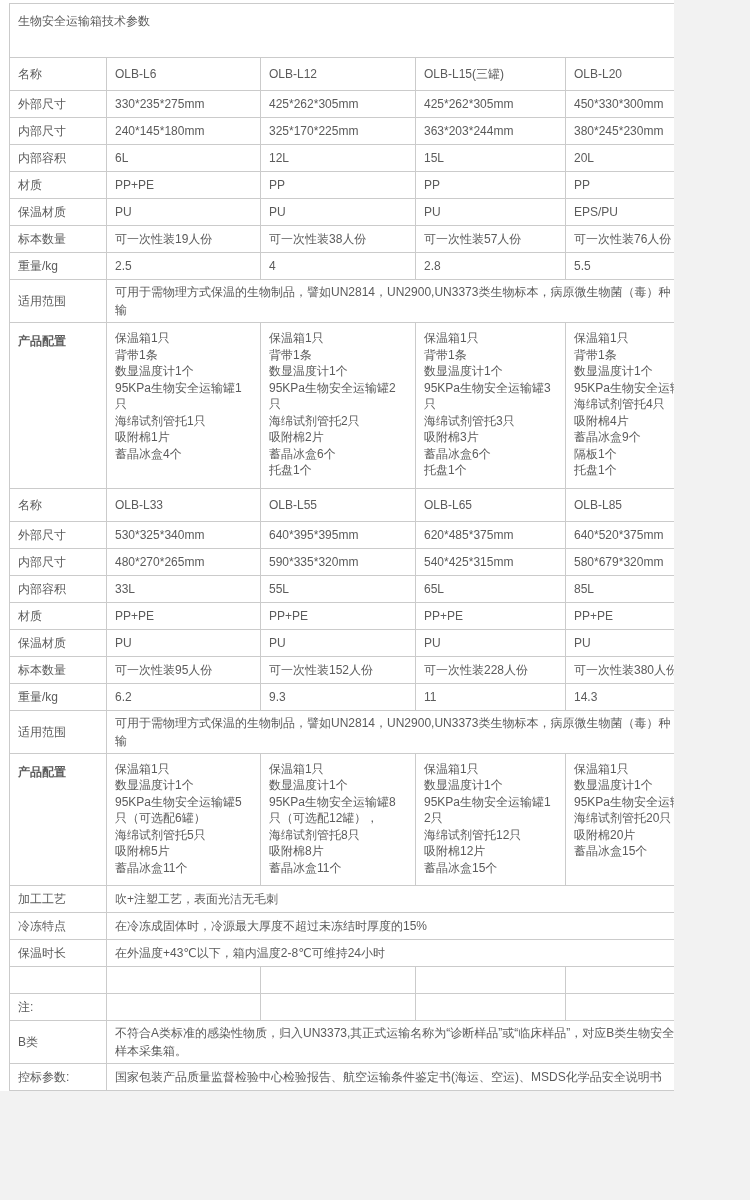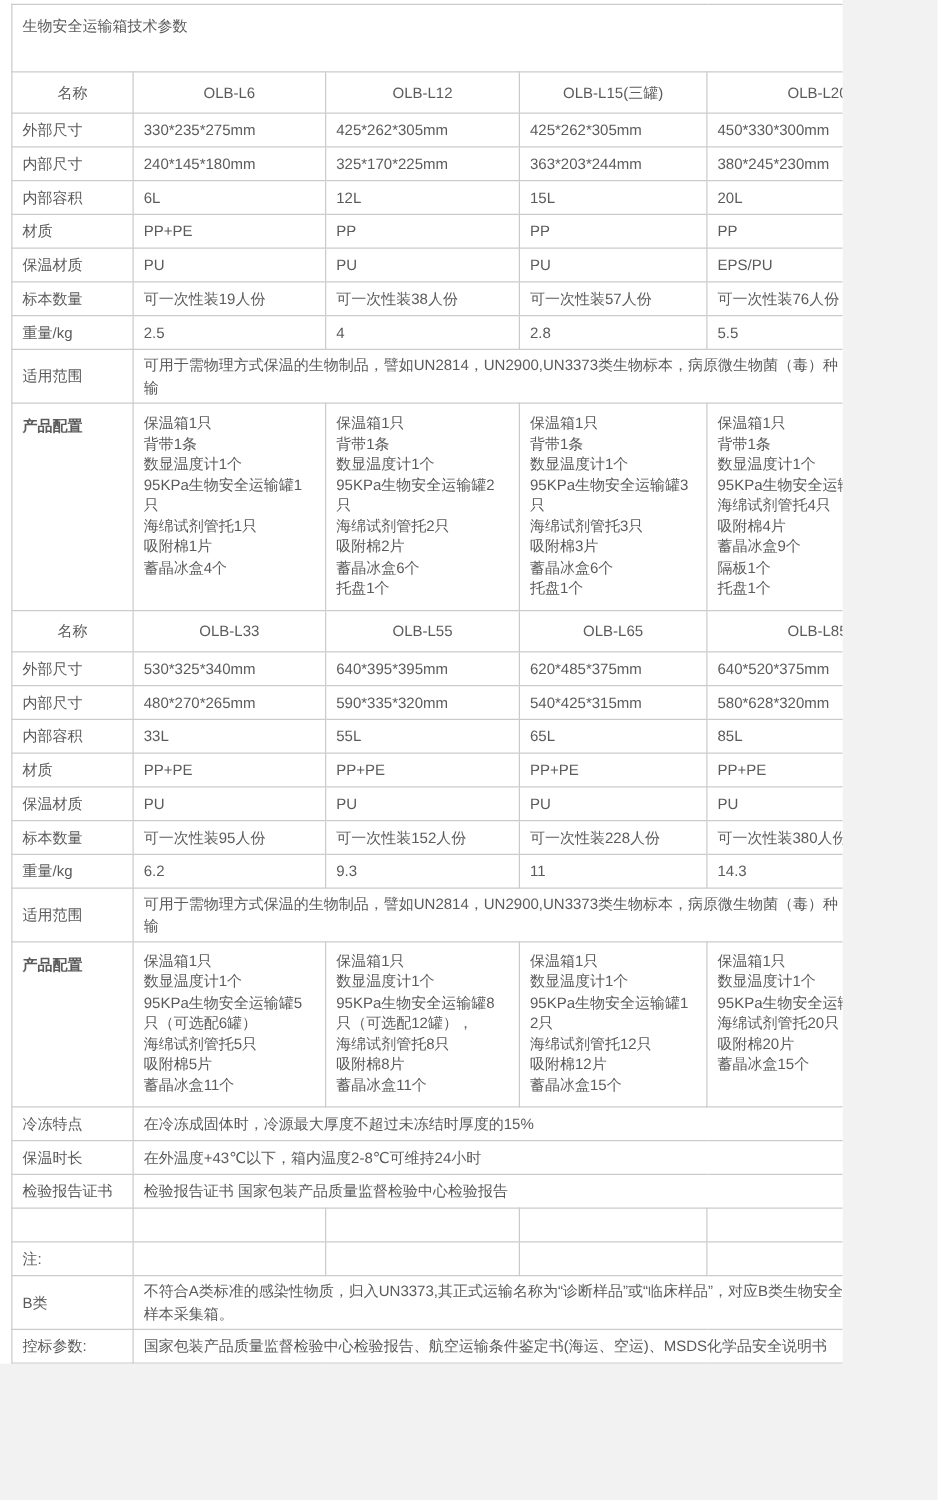--- a/index.html
+++ b/index.html
@@ -30,21 +30,21 @@
     line-height:1.5;
     vertical-align:middle;
     overflow-wrap:break-word;
     word-break:break-all;
   }
   .r-title td{
     height:42px;
     vertical-align:top;
     padding-top:8px;
   }
-  .r-header td{ height:26px;text-align:center; }
+  .r-header td{ height:26px; }
   .r-data td, .r-span td{ height:20px; }
   .list-cell{
     vertical-align:top;
     padding:7px 8px 9px 8px;
     line-height:16.5px;
   }
   .r-list .row-label{ vertical-align:top; padding-top:9px;font-weight:bold; }
   .indent{ text-indent:13px; }
 </style>
 </head>
@@ -178,21 +178,21 @@
           <td class="cell">530*325*340mm</td>
           <td class="cell">640*395*395mm</td>
           <td class="cell">620*485*375mm</td>
           <td class="cell">640*520*375mm</td>
         </tr>
         <tr class="r-data">
           <td class="row-label">内部尺寸</td>
           <td class="cell">480*270*265mm</td>
           <td class="cell">590*335*320mm</td>
           <td class="cell">540*425*315mm</td>
-          <td class="cell">580*628*320mm</td>
+          <td class="cell">580*679*320mm</td>
         </tr>
         <tr class="r-data">
           <td class="row-label">内部容积</td>
           <td class="cell">33L</td>
           <td class="cell">55L</td>
           <td class="cell">65L</td>
           <td class="cell">85L</td>
         </tr>
         <tr class="r-data">
           <td class="row-label">材质</td>
@@ -255,30 +255,30 @@
           <td class="cell list-cell">
             <div>保温箱1只</div>
             <div>数显温度计1个</div>
             <div>95KPa生物安全运输罐20只</div>
             <div>海绵试剂管托20只</div>
             <div>吸附棉20片</div>
             <div>蓄晶冰盒15个</div>
           </td>
         </tr>
         <tr class="r-span">
+          <td class="row-label">加工工艺</td>
+          <td class="cell span-cell" colspan="4">吹+注塑工艺，表面光洁无毛刺</td>
+        </tr>
+        <tr class="r-span">
           <td class="row-label">冷冻特点</td>
           <td class="cell span-cell" colspan="4">在冷冻成固体时，冷源最大厚度不超过未冻结时厚度的15%</td>
         </tr>
         <tr class="r-span">
           <td class="row-label">保温时长</td>
           <td class="cell span-cell" colspan="4">在外温度+43℃以下，箱内温度2-8℃可维持24小时</td>
-        </tr>
-        <tr class="r-span">
-          <td class="row-label">检验报告证书</td>
-          <td class="cell span-cell" colspan="4">检验报告证书 国家包装产品质量监督检验中心检验报告</td>
         </tr>
         <tr class="r-data">
           <td class="row-label"></td>
           <td class="cell"></td>
           <td class="cell"></td>
           <td class="cell"></td>
           <td class="cell"></td>
         </tr>
         <tr class="r-data">
           <td class="row-label">注:</td>

